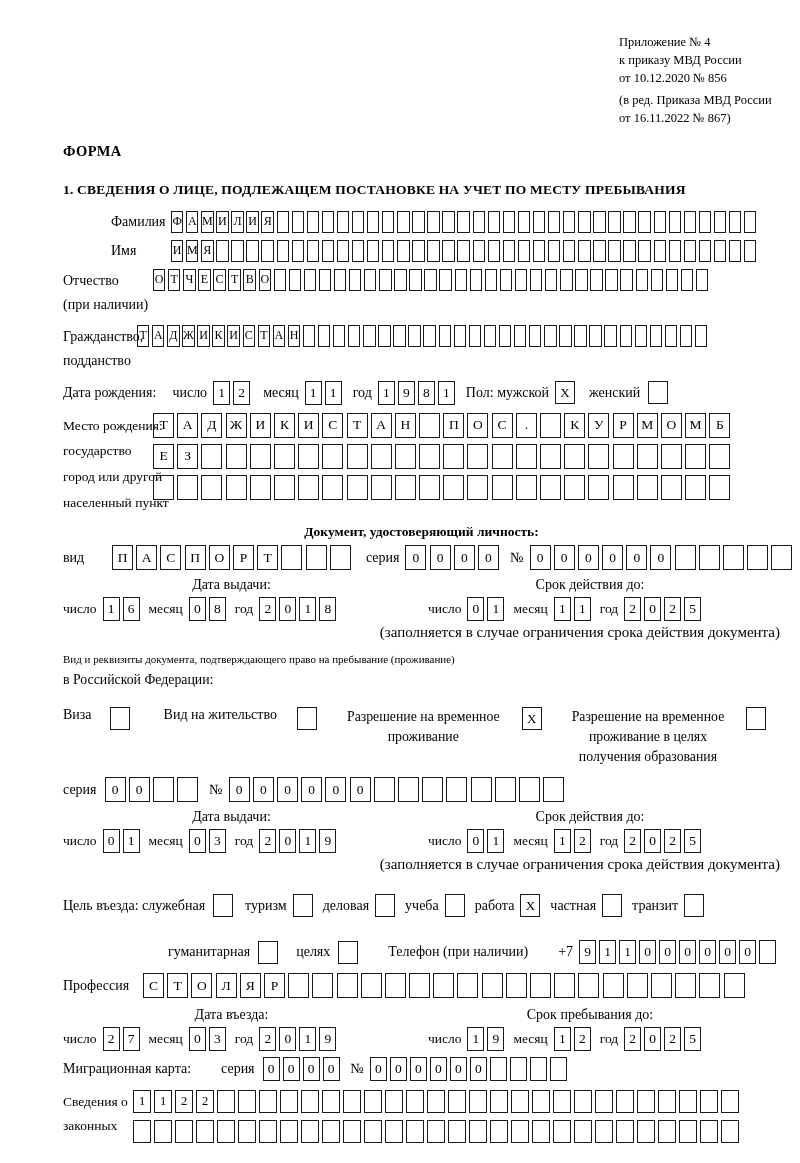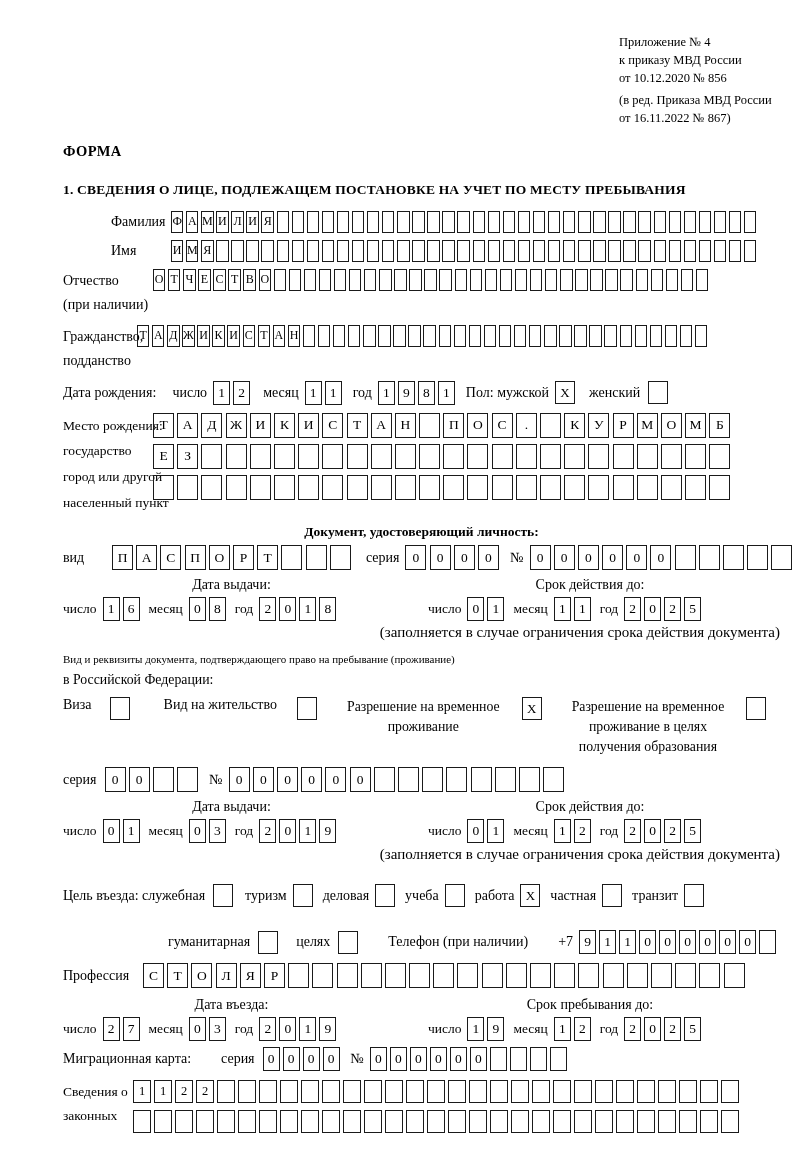--- a/index.html
+++ b/index.html
@@ -471,21 +471,21 @@
           <span class="cell">2</span>
           <span class="cell">5</span>
         </span>
     </div>
   </div>
   <div class="note">(заполняется в случае ограничения срока действия документа)</div>
 
   <div class="para">Вид и реквизиты документа, подтверждающего право на пребывание (проживание)</div>
   <div class="para2">в Российской Федерации:</div>
 
-  <div class="row top" style="margin-top:9px;gap:12px;">
+  <div class="row top" style="margin-top:19px;gap:12px;">
     <span class="lbl mr6">Виза</span>
     <span class="checkbox"></span>
     <span class="lbl ml22 mr8">Вид на жительство</span>
     <span class="checkbox"></span>
     <span class="stack ml18">
       <span class="stack-line">Разрешение на временное</span>
       <span class="stack-line">проживание</span>
     </span>
     <span class="checkbox ml10">X</span>
     <span class="stack ml18">

